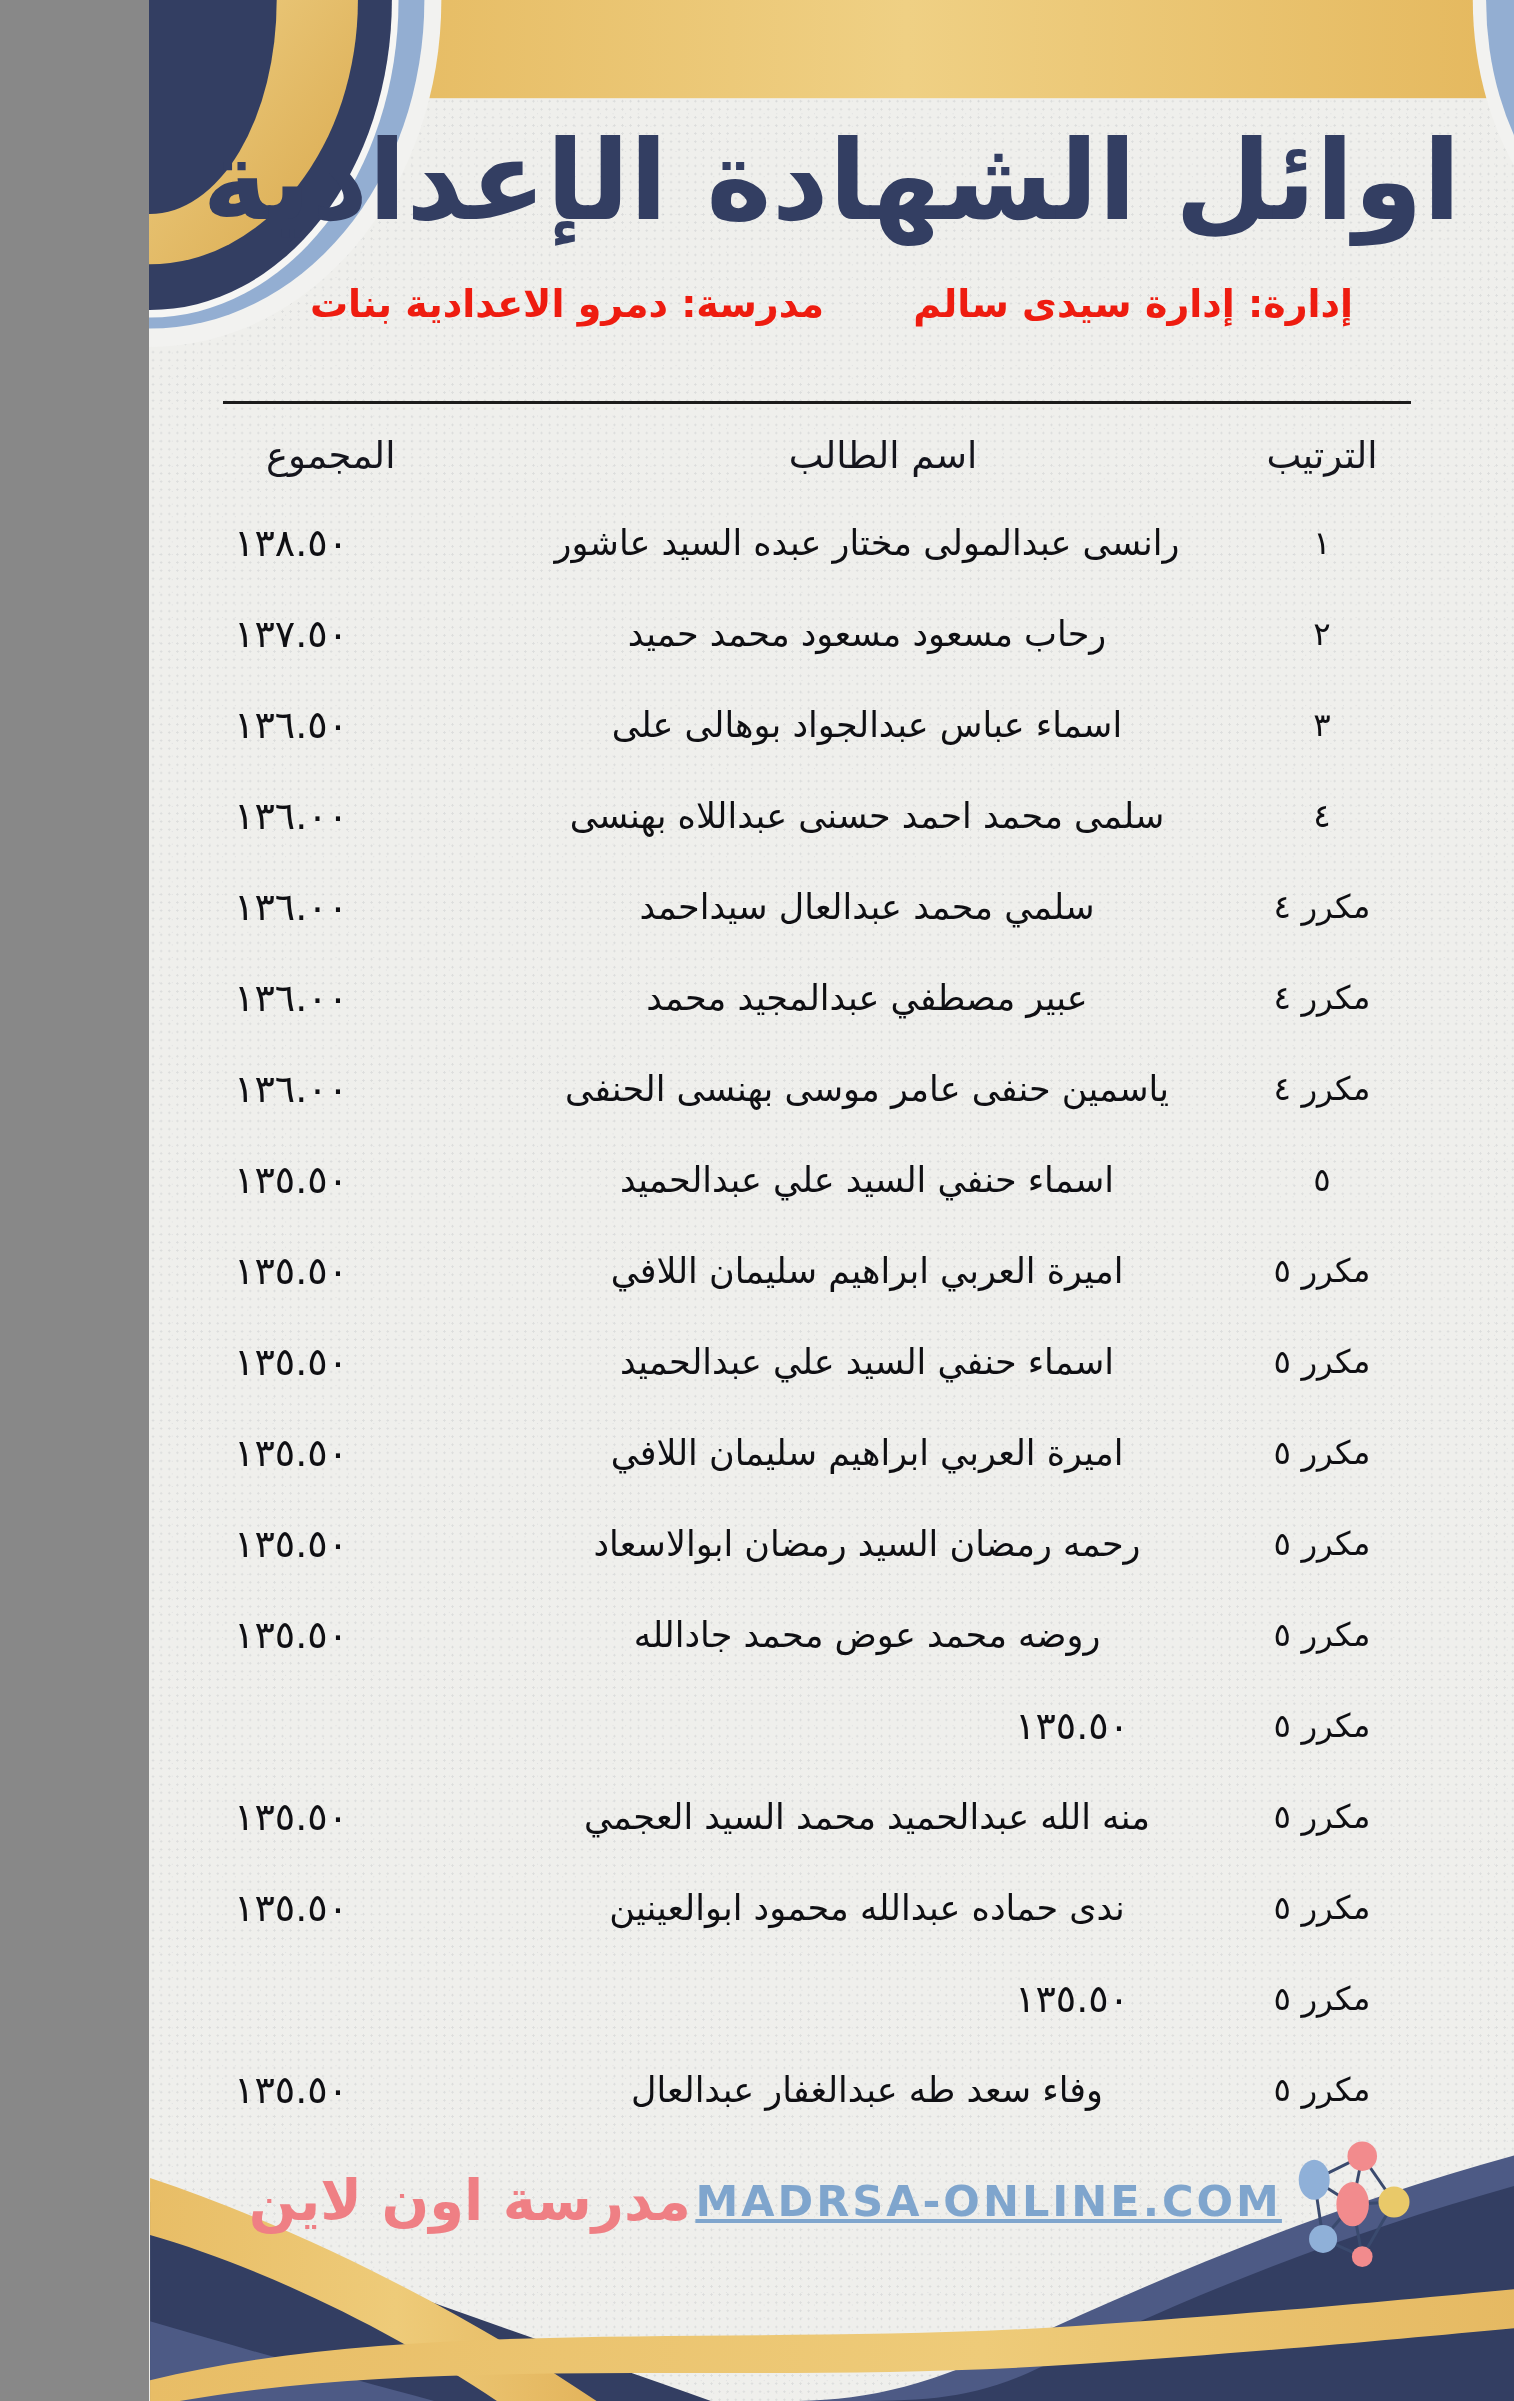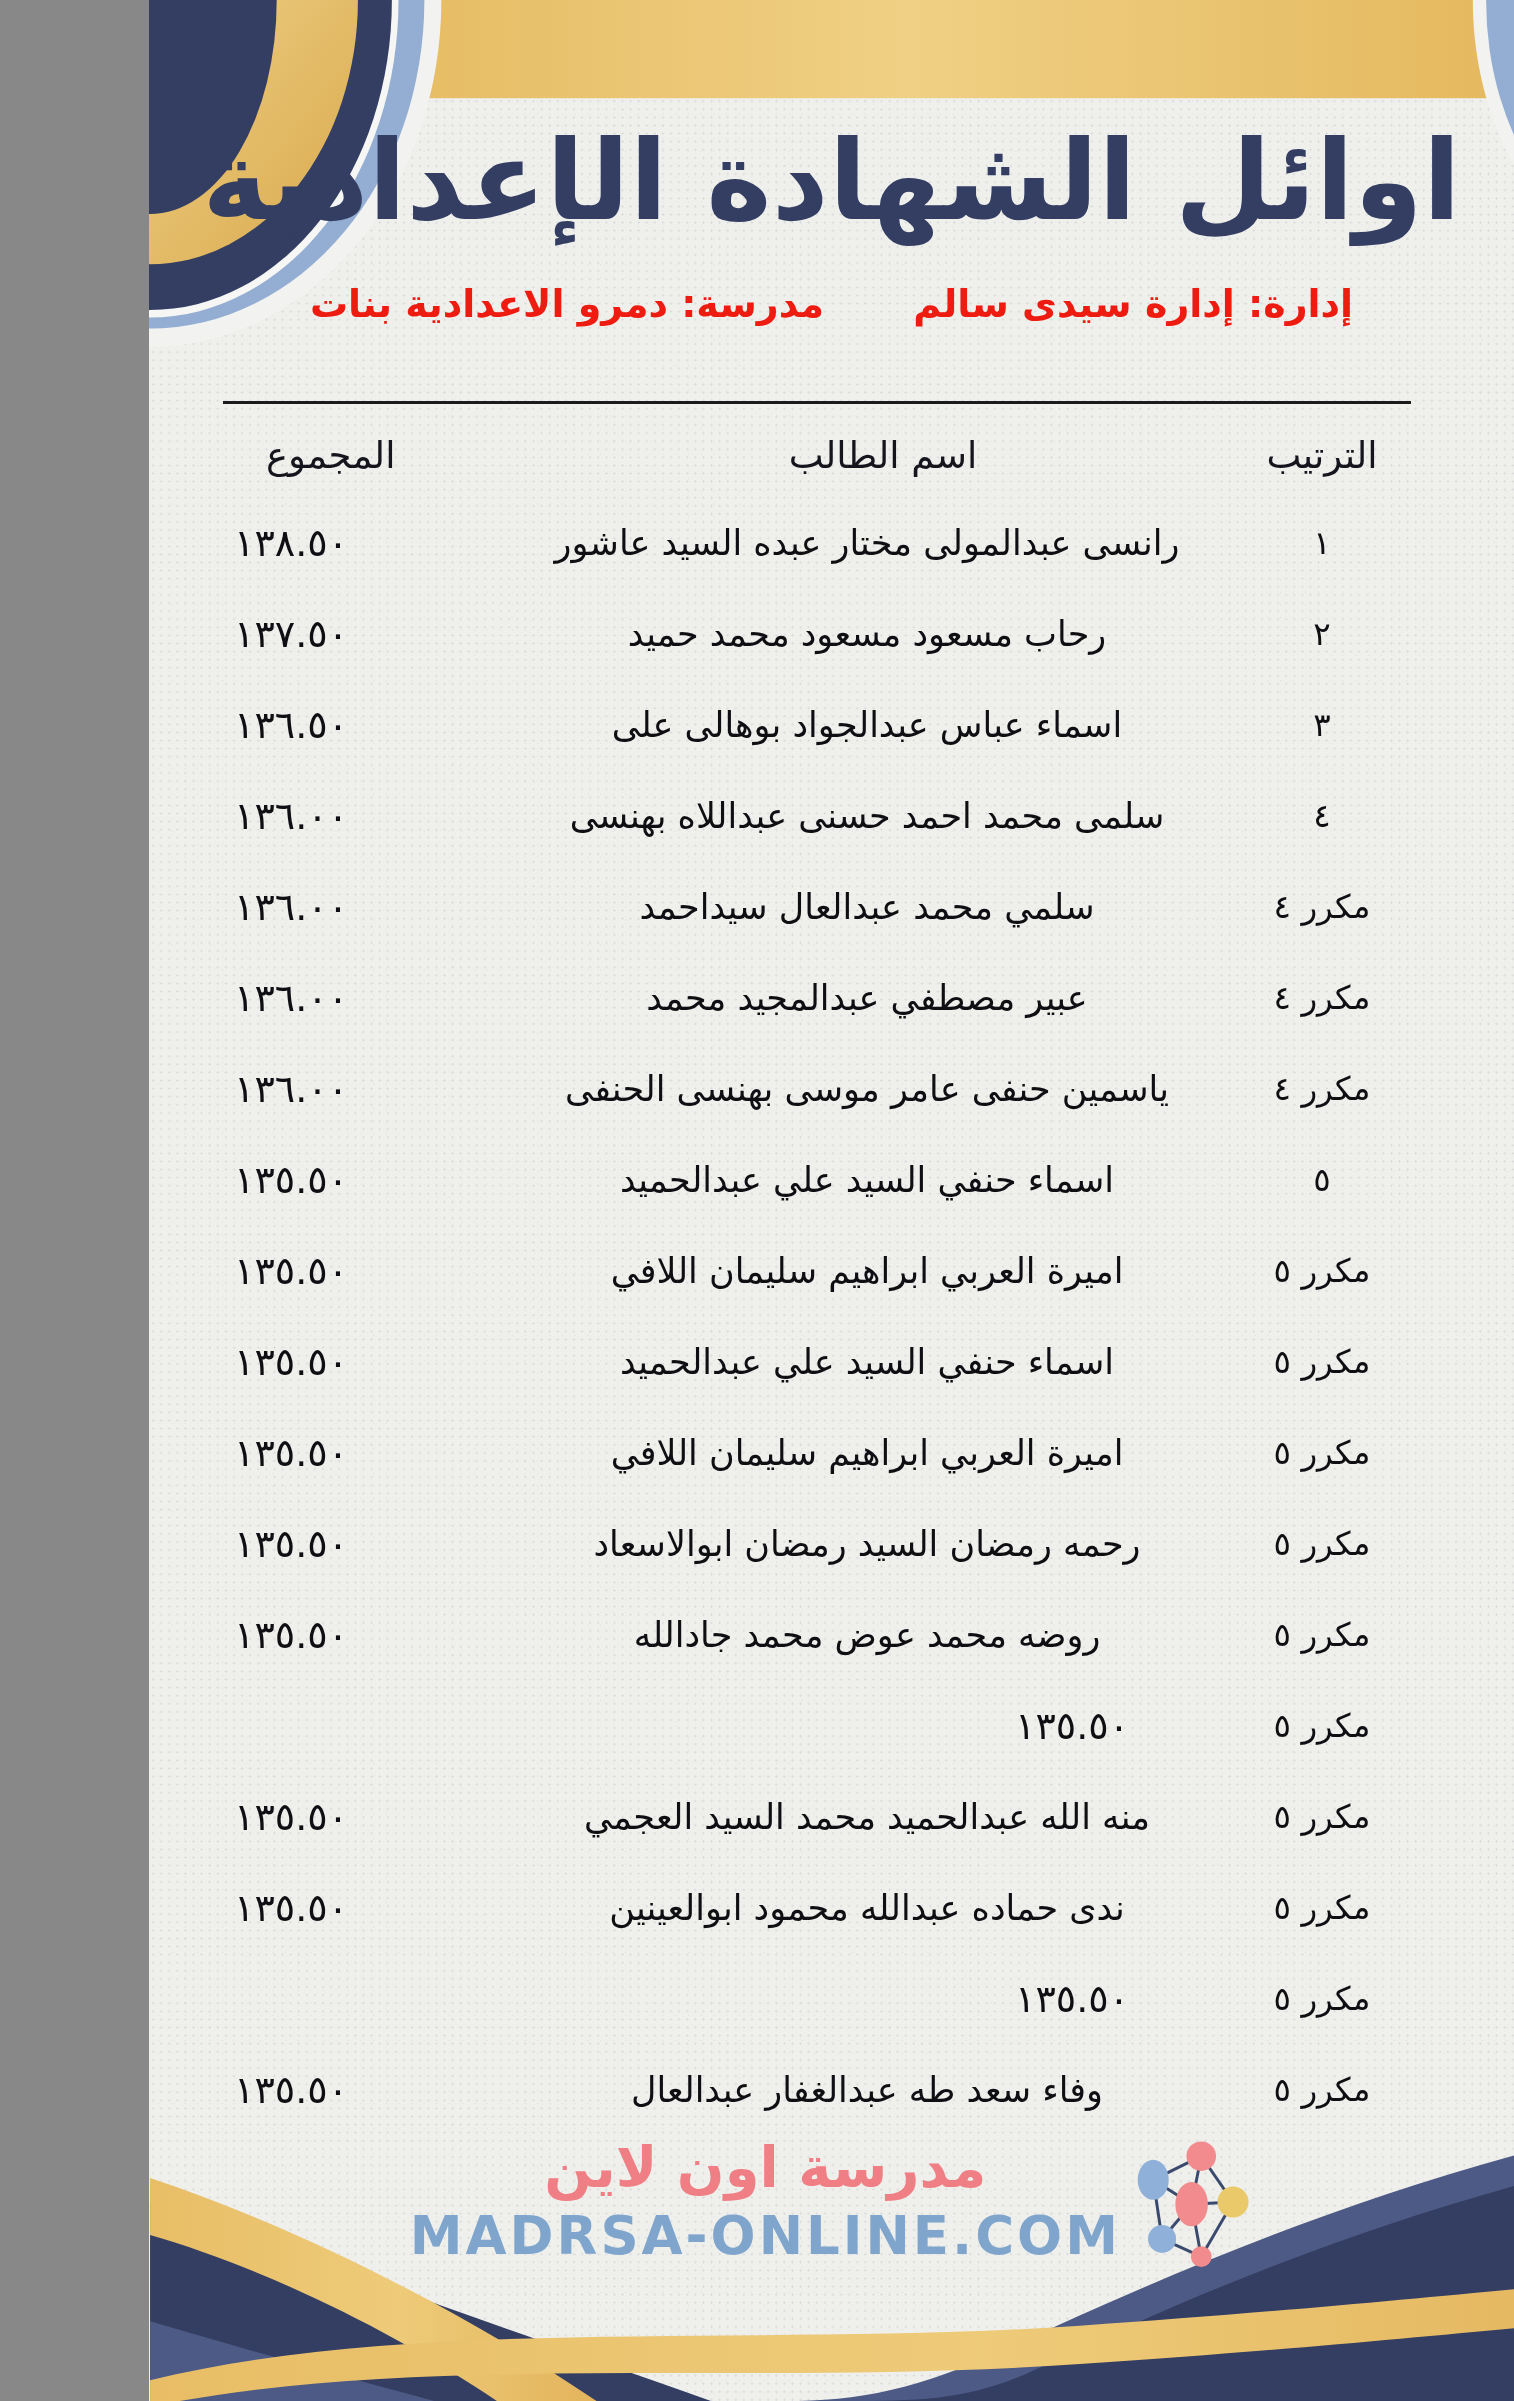--- a/index.html
+++ b/index.html
@@ -48,23 +48,23 @@
   .rrow .col-name{padding-left:41px;}
   .thead .col-name{text-align:center;padding-left:41px;}
   .col-total{width:222px;flex:none;text-align:left;font-size:38px;}
   .thead .col-total{font-size:37px;margin-left:32px;}
 
   .logo{
     position:absolute;top:2134px;left:0;right:0;
     display:flex;flex-direction:row-reverse;justify-content:center;
     align-items:center;gap:10.3px;direction:ltr;
   }
-  .logo-texts{display:flex;flex-direction:column;align-items:center;gap:4.4px;}
+  .logo-texts{display:flex;flex-direction:row;align-items:center;gap:4.4px;}
   .logo-ar{font-size:56px;font-weight:bold;color:#ef7f84;}
-  .logo-en{font-size:53px;font-weight:bold;color:#7fa5cd;letter-spacing:3px;}
+  .logo-en{font-size:43px;font-weight:bold;color:#7fa5cd;letter-spacing:3px;text-decoration:underline;}
 </style>
 </head>
 <body>
 
 <div class="page">
 
   <svg class="decor decor-top" width="1515" height="443" viewBox="0 0 2050 600">
     <defs>
       <linearGradient id="goldH" x1="0" y1="0" x2="1" y2="0">
         <stop offset="0" stop-color="#e2b254"></stop>

